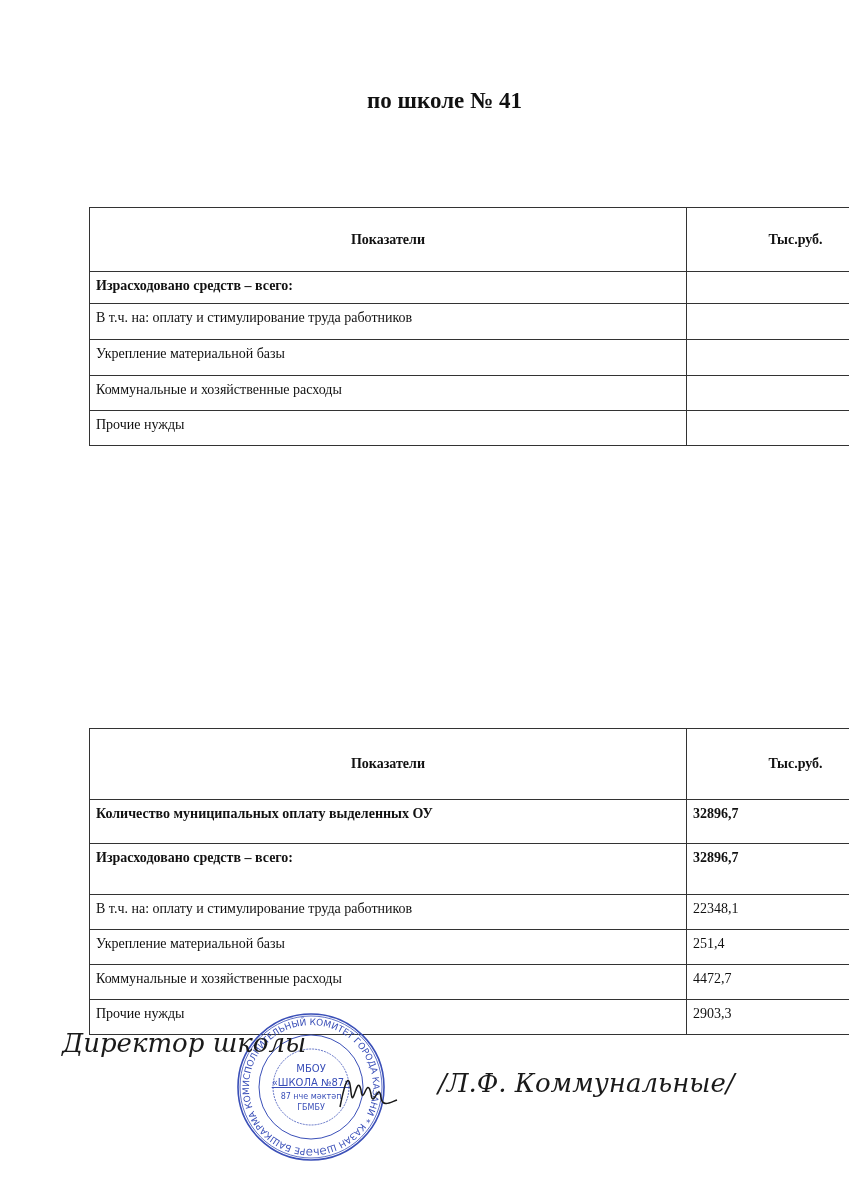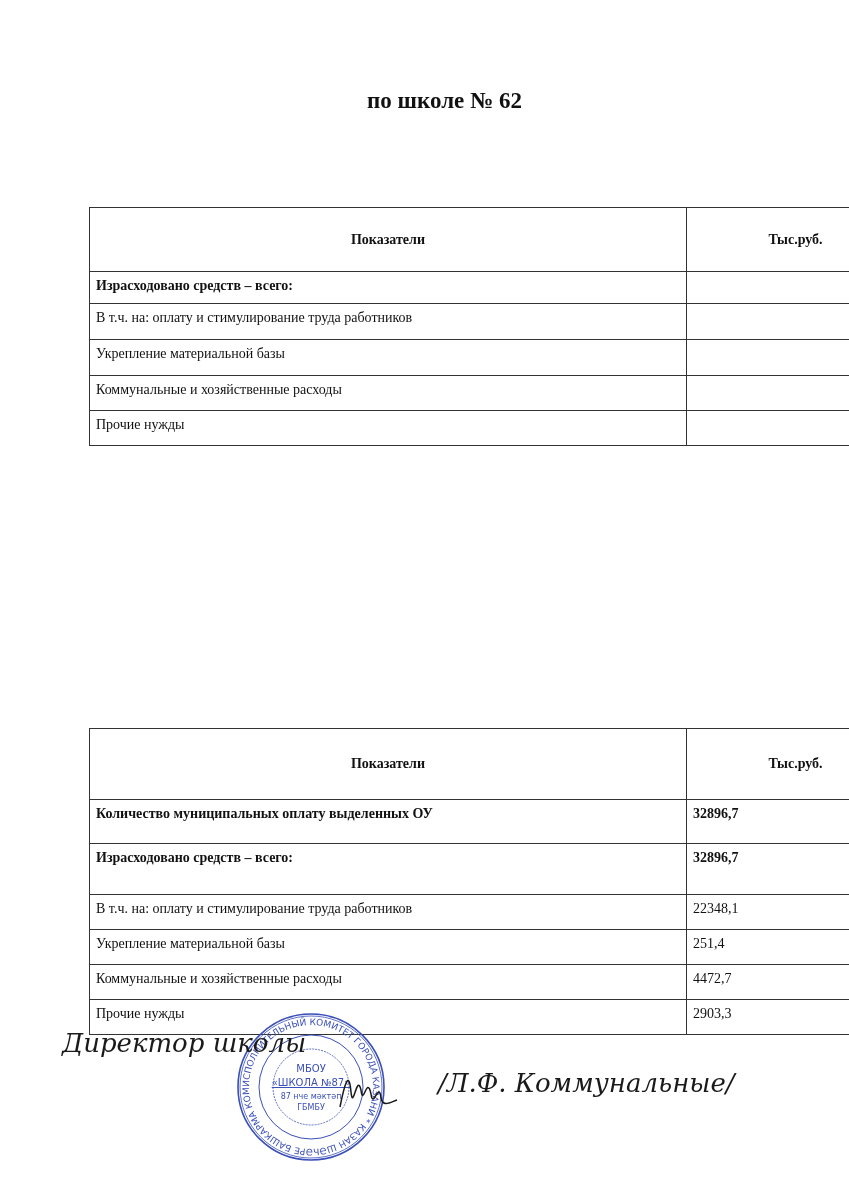--- a/index.html
+++ b/index.html
@@ -31,21 +31,21 @@
     .stamp { position: absolute; left: 236px; top: 1012px; width: 150px; height: 150px; }
     .hand {
       position: absolute; font-family: "DejaVu Serif", serif; font-style: italic; font-size: 26px;
       color: #1a1a1a; white-space: nowrap;
     }
   </style>
 </head>
 <body>
 
 <div class="title">
-  <div>по школе № 62</div>
+  <div>по школе № 41</div>
 </div>
 
 <table class="rep" id="t1">
   <tbody>
       <tr class="head" style="height:64px">
     <td class="lbl">Показатели</td>
     <td class="val">Тыс.руб.</td>
   </tr>
   <tr class="bold" style="height:32px">
     <td class="lbl">

